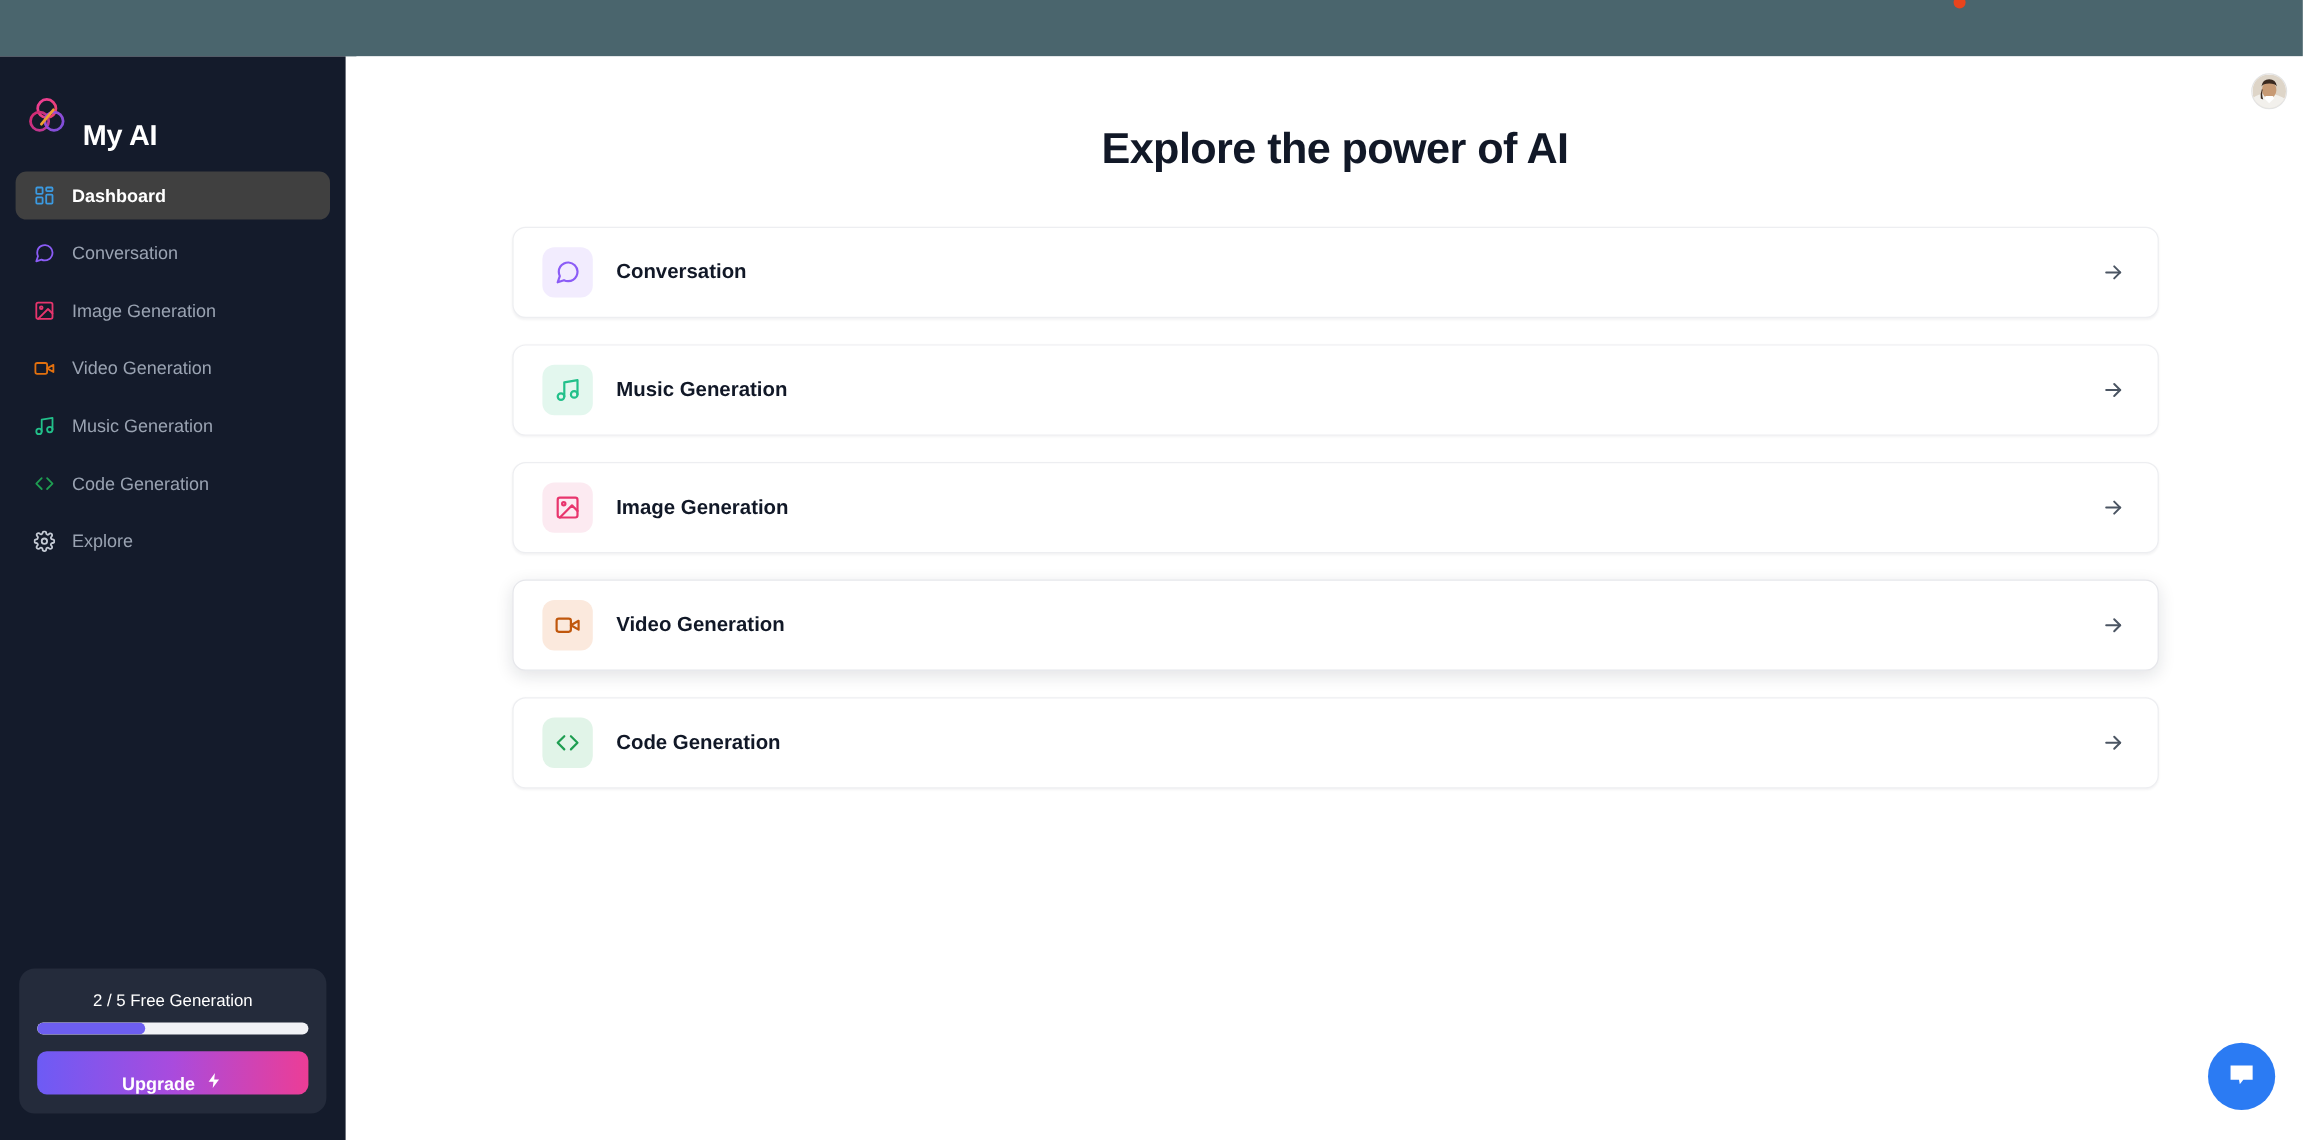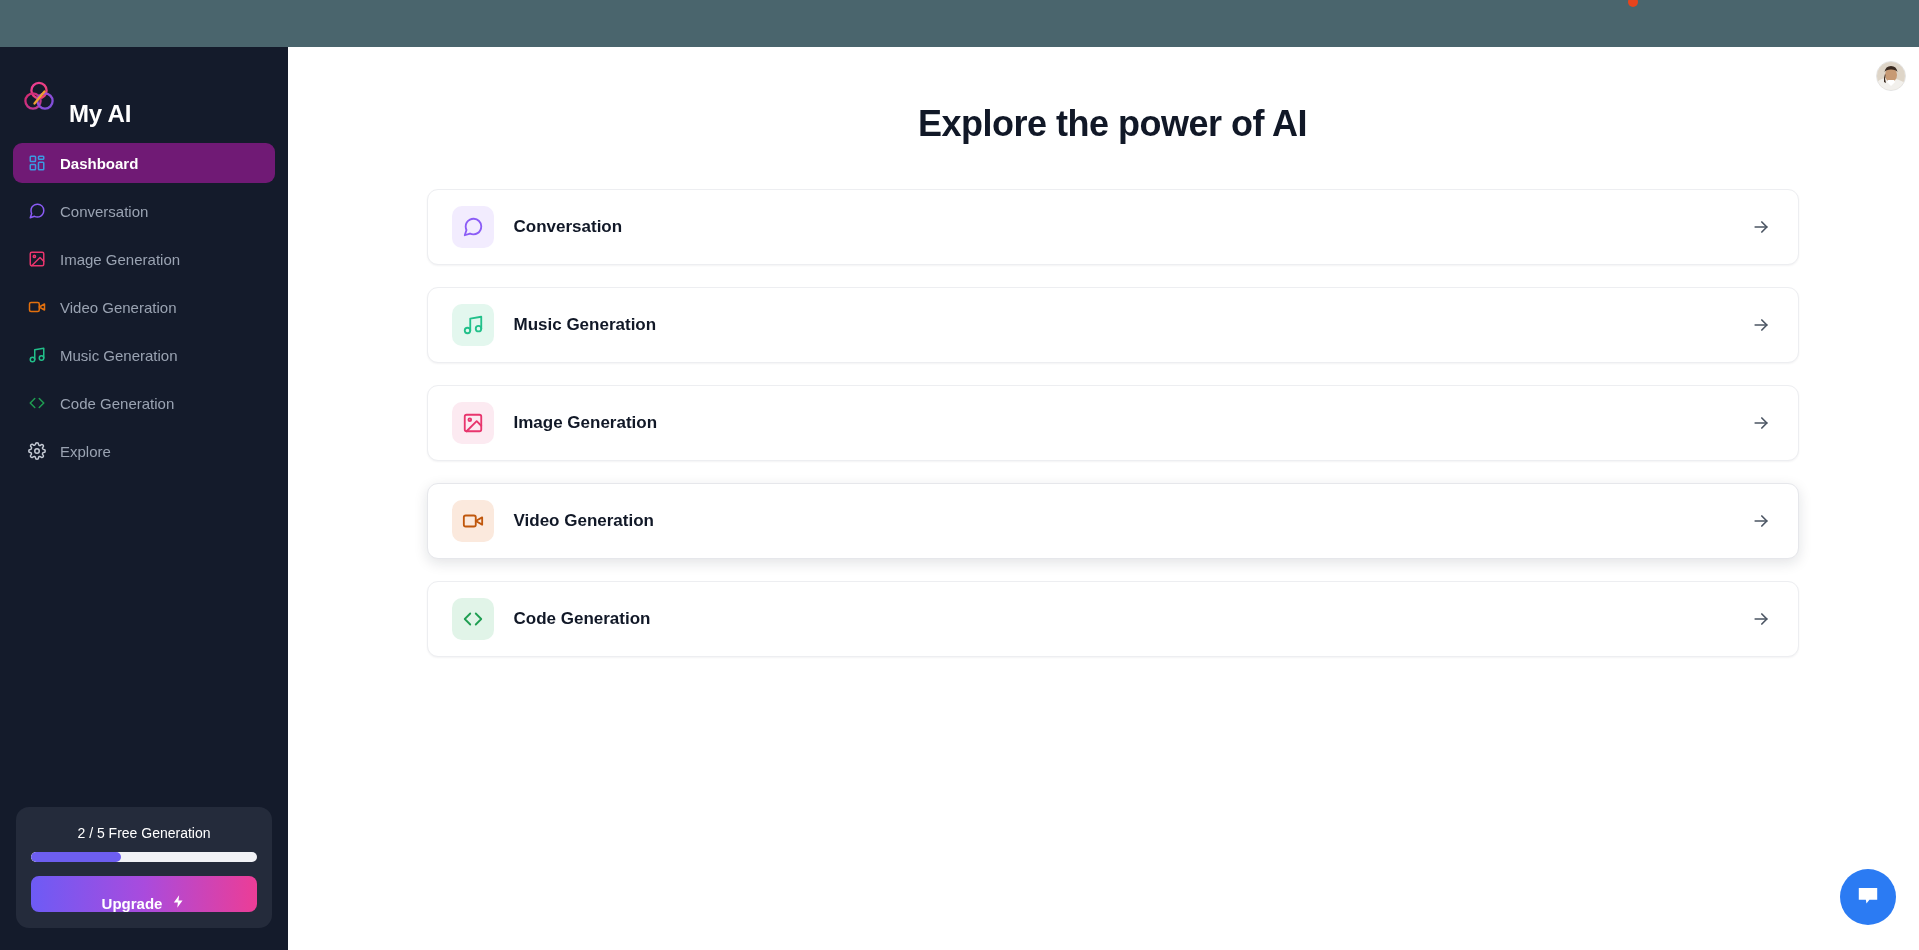--- a/index.html
+++ b/index.html
@@ -69,21 +69,21 @@
   .nav-item .nav-icon {
     width: 19px; height: 19px;
     display: flex; align-items: center; justify-content: center;
     flex: 0 0 19px;
   }
   .nav-item .nav-label {
     font-size: 15px;
     color: #9aa3b2;
     white-space: nowrap;
   }
-  .nav-item.active { background: #701a75; }
+  .nav-item.active { background: #404040; }
   .nav-item.active .nav-label { color: #ffffff; font-weight: bold; }
 
   
   #upgrade-card {
     position: absolute;
     left: 16px;
     bottom: 22px;
     width: 256px;
     background: #242b3b;
     border-radius: 13px;

